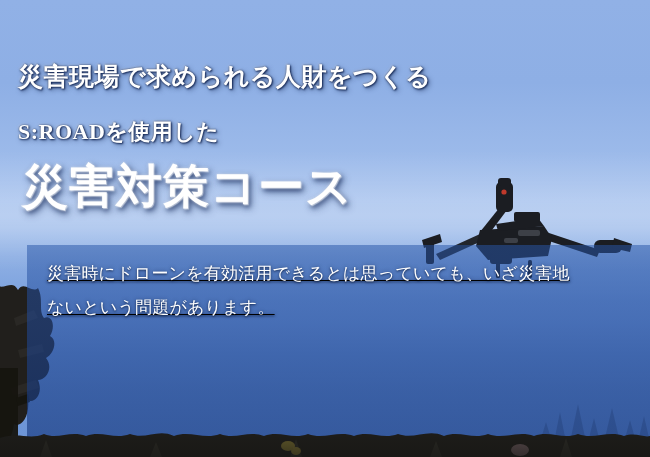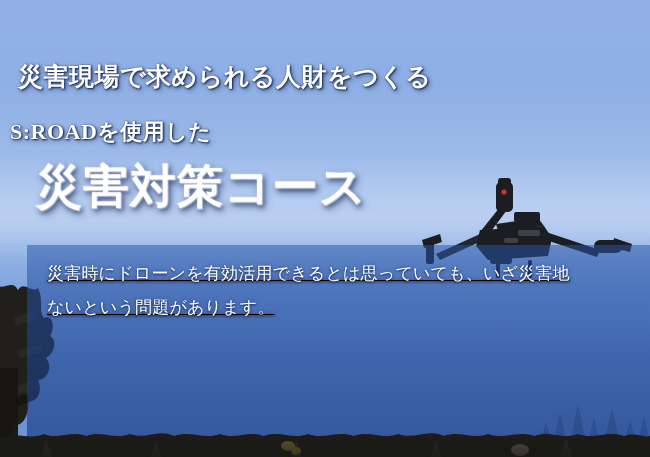--- a/index.html
+++ b/index.html
@@ -73,23 +73,23 @@
     font-weight:bold;
     white-space:nowrap;
     letter-spacing:.5px;
     text-shadow:
        0 0 2px rgba(20,40,85,.95),
        1px 1px 2px rgba(18,36,80,.9),
        2px 2px 5px rgba(18,36,80,.55),
        -1px -1px 2px rgba(255,255,255,.35);
   }
   #head-line1{left:18px;top:60px;font-size:25px;}
-  #head-line2{left:10px;top:117px;font-size:22px;}
+  #head-line2{left:18px;top:117px;font-size:22px;}
   #head-title{
-    left:36px;top:156px;font-size:46px;letter-spacing:1px;
+    left:22px;top:156px;font-size:46px;letter-spacing:1px;
     text-shadow:
        0 0 3px rgba(255,255,255,.65),
        1px 1px 1px rgba(255,255,255,.5),
        2px 3px 5px rgba(24,44,92,.75),
        3px 4px 9px rgba(24,44,92,.45);
   }
 
   
   #panel{
     position:absolute;left:27px;top:245px;width:623px;height:194px;

